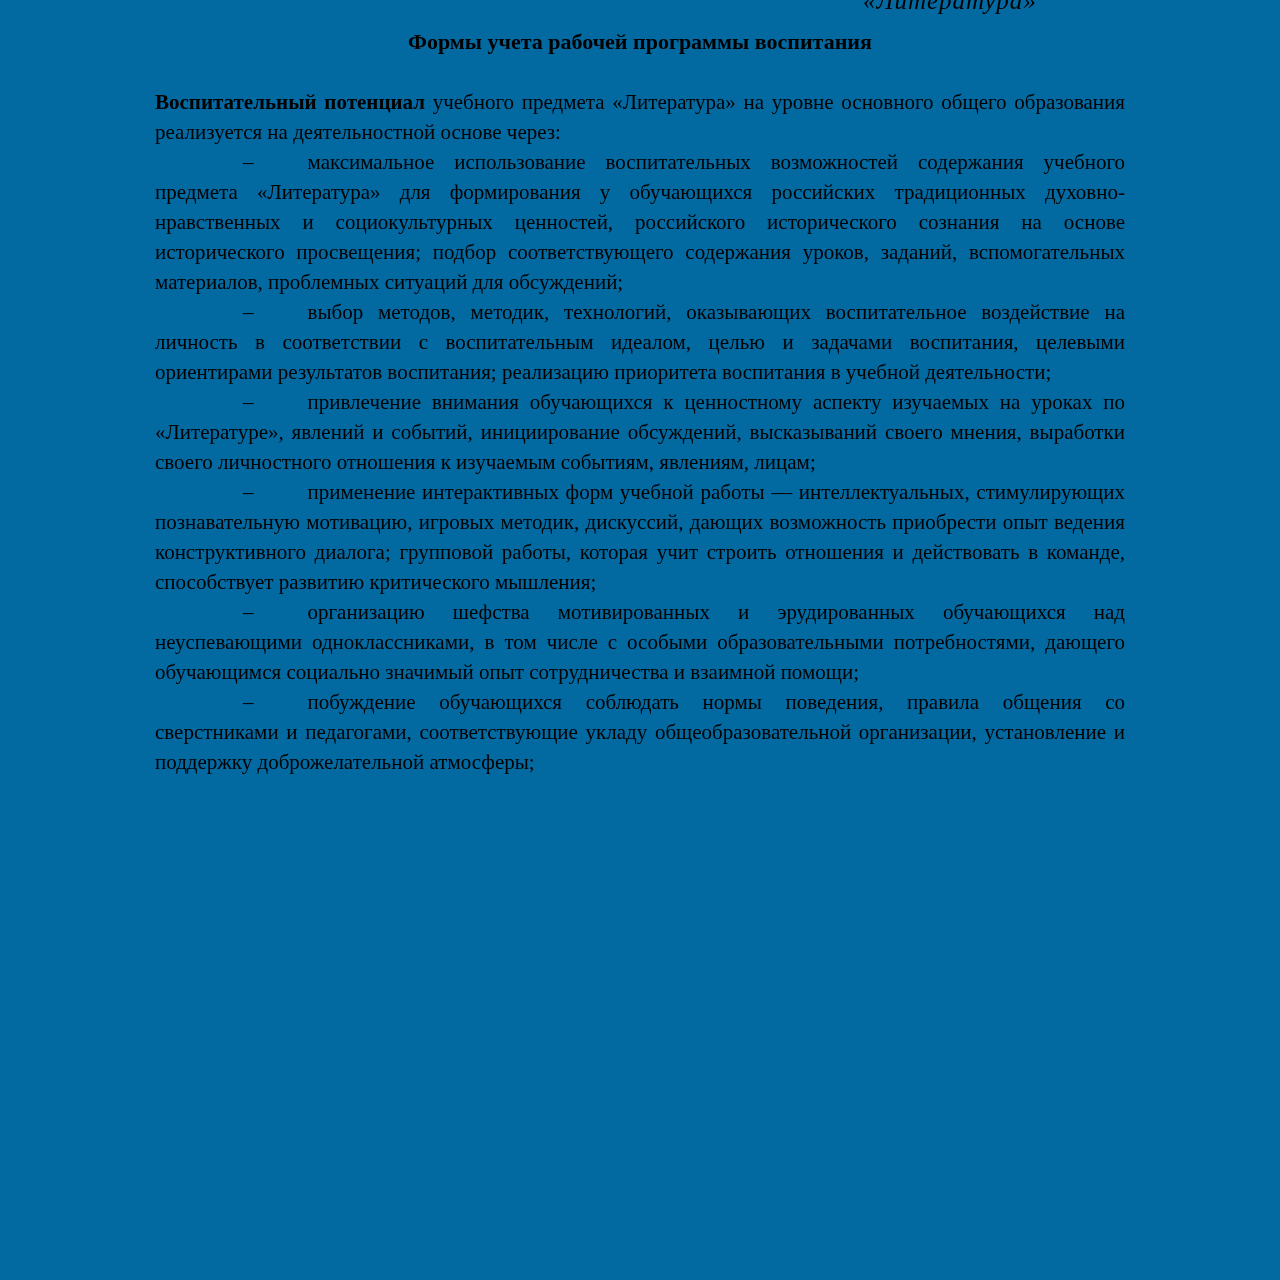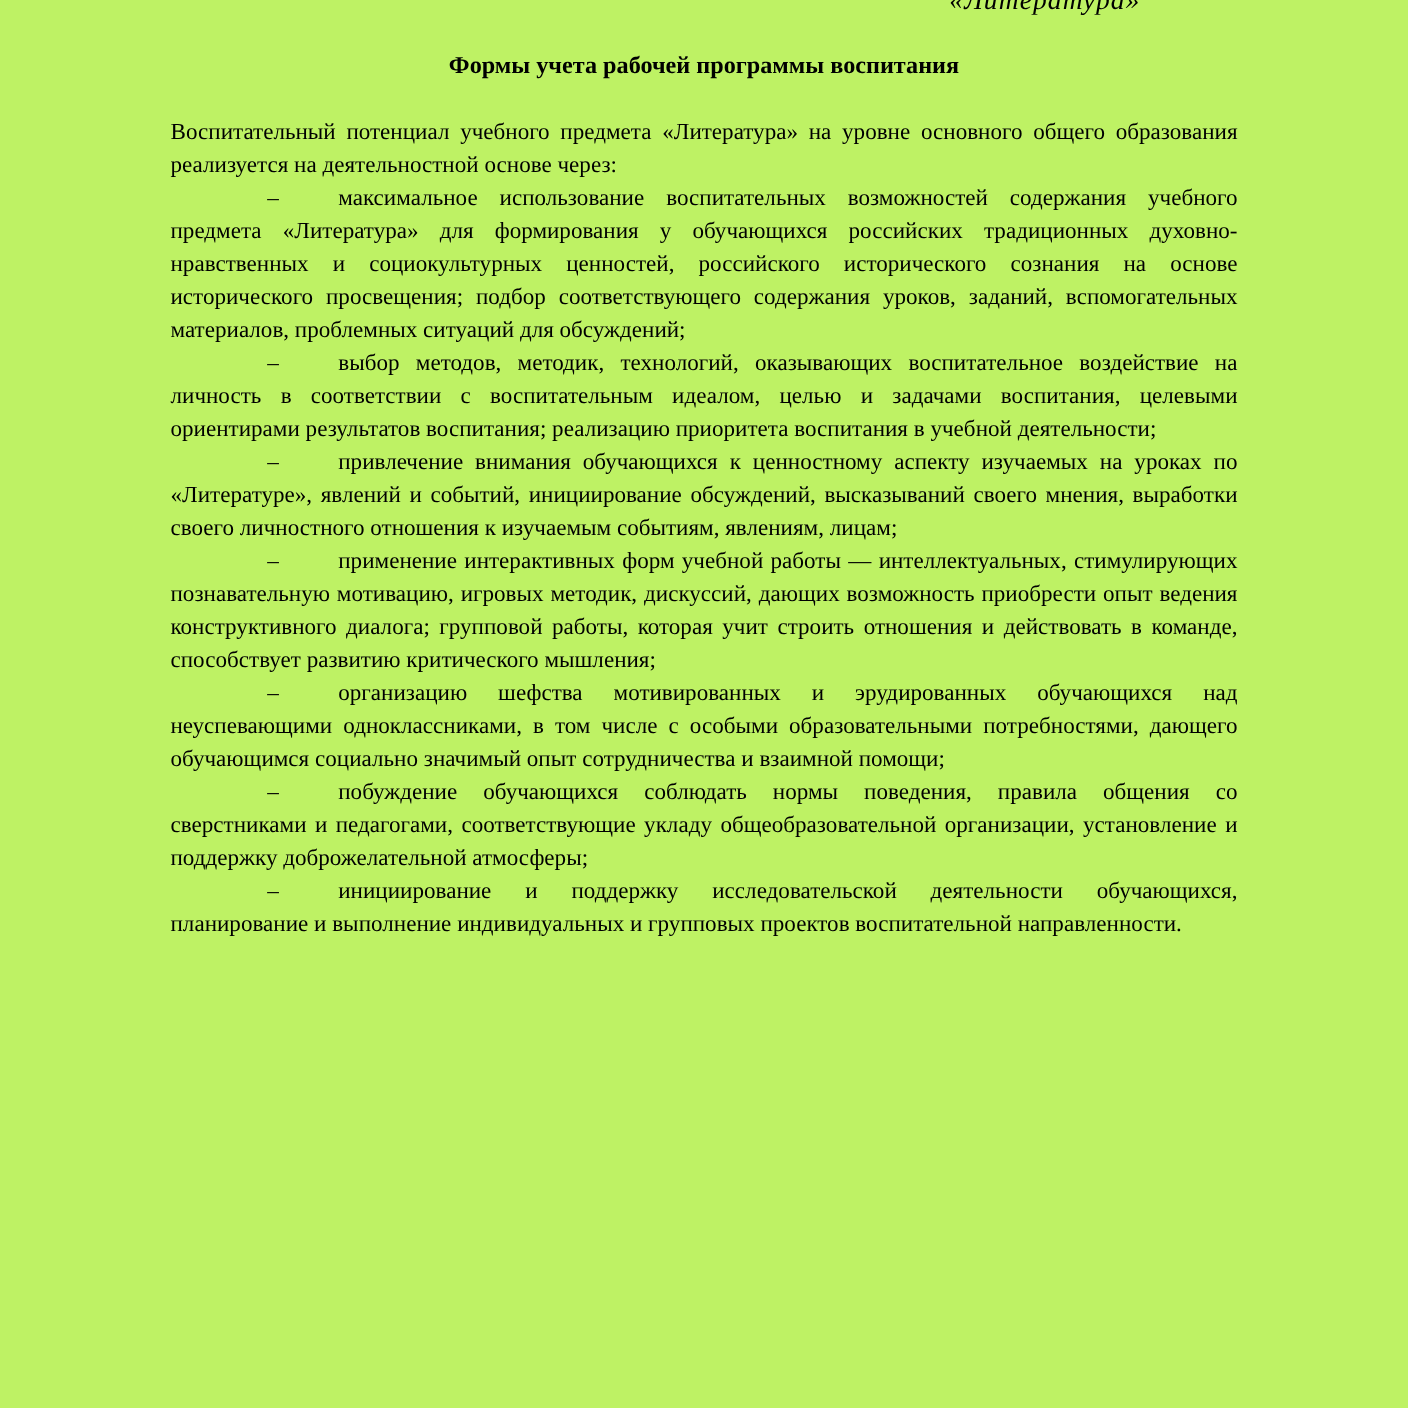--- a/index.html
+++ b/index.html
@@ -11,54 +11,54 @@
     height: 1280px;
     background: #ffffff;
     overflow: hidden;
     position: relative;
     font-family: "Liberation Serif", serif;
     color: #000000;
   }
   .page {
     position: absolute;
     inset: 0;
-    background: #bef264;
+    background: #0369a1;
   }
   
   .header-fragment {
     position: absolute;
     top: -13px;
     left: 863px;
     font-style: italic;
     font-size: 25px;
     letter-spacing: 1px;
     white-space: nowrap;
   }
   .content {
     position: absolute;
     left: 155px;
-    top: 44px;
+    top: 27px;
     width: 970px;
     font-size: 21px;
     line-height: 30px;
   }
   .doc-title {
     font-size: 22px;
     font-weight: bold;
     text-align: center;
     line-height: 30px;
     margin: 0 0 30px 0;
   }
   .content p {
     margin: 0;
     text-align: justify;
     hyphens: none;
   }
   .intro b {
-    font-weight: normal;
+    font-weight: bold;
   }
   p.bullet {
     text-indent: 88px;
     font-family: Liberation Serif, serif;
   }
   .tab {
     display: inline-block;
     width: 54px;
   }
 </style>
@@ -81,16 +81,15 @@
     <p class="bullet"><span>–</span><span class="tab"></span><span>выбор методов, методик, технологий, оказывающих воспитательное воздействие на личность в соответствии с воспитательным идеалом, целью и задачами воспитания, целевыми ориентирами результатов воспитания; реализацию приоритета воспитания в учебной деятельности;</span></p>
 
     <p class="bullet"><span>–</span><span class="tab"></span><span>привлечение внимания обучающихся к ценностному аспекту изучаемых на уроках по «Литературе», явлений и событий, инициирование обсуждений, высказываний своего мнения, выработки своего личностного отношения к изучаемым событиям, явлениям, лицам;</span></p>
 
     <p class="bullet"><span>–</span><span class="tab"></span><span>применение интерактивных форм учебной работы — интеллектуальных, стимулирующих познавательную мотивацию, игровых методик, дискуссий, дающих возможность приобрести опыт ведения конструктивного диалога; групповой работы, которая учит строить отношения и действовать в команде, способствует развитию критического мышления;</span></p>
 
     <p class="bullet"><span>–</span><span class="tab"></span><span>организацию шефства мотивированных и эрудированных обучающихся над неуспевающими одноклассниками, в том числе с особыми образовательными потребностями, дающего обучающимся социально значимый опыт сотрудничества и взаимной помощи;</span></p>
 
     <p class="bullet"><span>–</span><span class="tab"></span><span>побуждение обучающихся соблюдать нормы поведения, правила общения со сверстниками и педагогами, соответствующие укладу общеобразовательной организации, установление и поддержку доброжелательной атмосферы;</span></p>
 
-    <p class="bullet"><span>–</span><span class="tab"></span><span>инициирование и поддержку исследовательской деятельности обучающихся, планирование и выполнение индивидуальных и групповых проектов воспитательной направленности.</span></p>
 
   </div>
 </div>
 
 </body></html>

